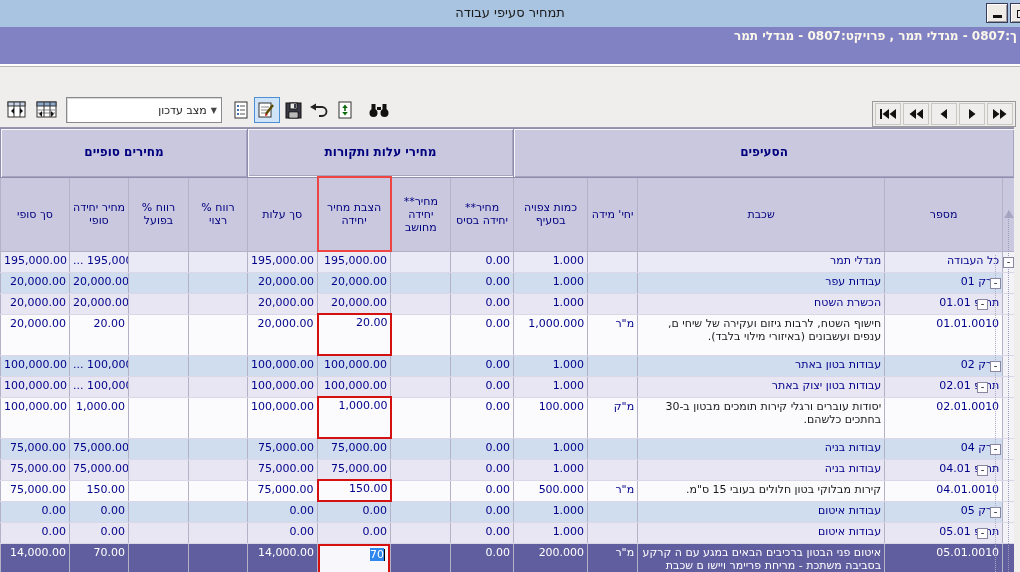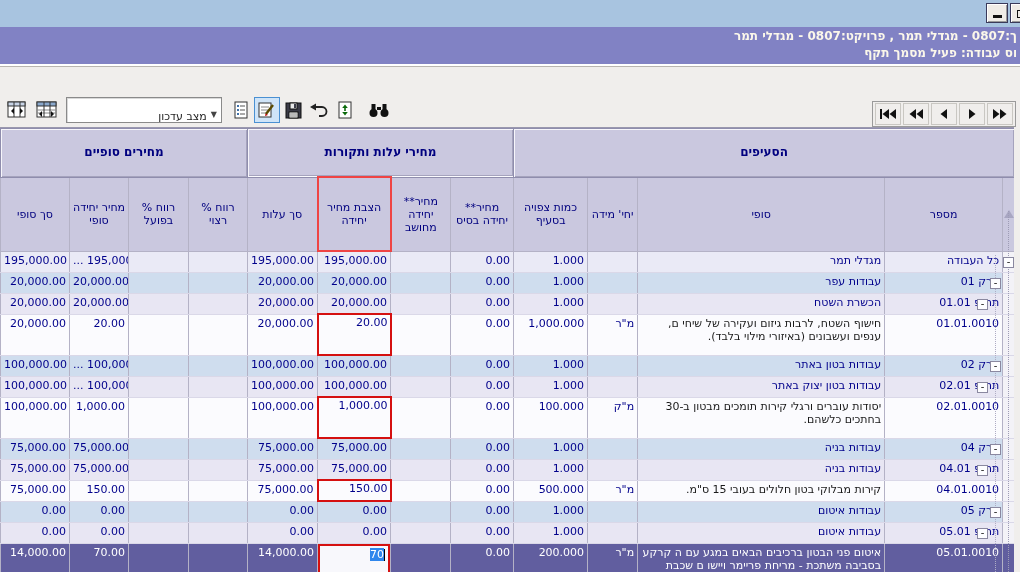--- a/index.html
+++ b/index.html
@@ -17,21 +17,21 @@
   
   .banner{position:absolute;top:27px;left:0;width:100%;height:37px;background:#8182c4;color:#fbf7ea;font-weight:bold;font-size:12px;}
   .banner .bline{direction:rtl;text-align:right;padding:1px 3px 0 0;line-height:16px;white-space:nowrap;overflow:hidden;margin-left:16px;}
   .banner-edge{position:absolute;top:64px;left:0;width:100%;height:3px;background:#fff;border-bottom:1px solid #b8b5b0;}
 
   
   .toolbar{position:absolute;top:95px;left:0;width:100%;height:30px;display:flex;align-items:center;}
   .tb-btn{width:26px;height:26px;display:flex;align-items:center;justify-content:center;background:transparent;border:1px solid transparent;}
   .tb-btn.selected{background:#cfe4f8;border:1px solid #4a90d2;}
   .tb-btn svg{display:block;}
-  .combo{width:156px;height:21px;margin:0 6px 0 6px;background:#fff;border:1px solid #8a8a8a;box-shadow:inset 1px 1px 0 #d9d9d9;display:flex;align-items:flex-start;justify-content:flex-end;padding:12px 4px;}
+  .combo{width:156px;height:21px;margin:0 6px 0 6px;background:#fff;border:1px solid #8a8a8a;box-shadow:inset 1px 1px 0 #d9d9d9;display:flex;align-items:center;justify-content:flex-end;padding:12px 4px;}
   .combo .cval{direction:rtl;font-size:11px;color:#222;margin-right:4px;}
   .combo .carr{font-size:8px;color:#444;}
   .nav{position:absolute;top:101px;right:4px;height:26px;border:1px solid #9a9a9a;background:#f0eeec;display:flex;padding:1px;}
   .nav-btn{width:26px;height:22px;display:flex;align-items:center;justify-content:center;border:1px solid #c9c7c2;background:#f0eeec;margin:0 1px;}
   .nav-btn svg{display:block;}
 
   
   .grid-wrap{position:absolute;top:127px;left:0;width:1014px;height:445px;overflow:hidden;background:#fbfbfe;border-top:1px solid #9a98ae;}
   table.grid{border-collapse:collapse;table-layout:fixed;width:1014px;direction:rtl;}
   .grid th,.grid td{border:1px solid #b4b2c6;font-size:11px;overflow:hidden;}
@@ -63,33 +63,33 @@
   .spine{position:absolute;top:83px;bottom:0;right:5px;width:0;border-right:1px dotted #9d9bb5;z-index:2;}
   .spine2{position:absolute;top:127px;bottom:0;right:18px;width:0;border-right:1px dotted #aeacc4;z-index:2;}
   .edge-strip{position:absolute;top:127px;right:0;width:6px;height:445px;background:#f0eeec;}
 </style>
 </head>
 <body>
 
 <div class="window">
 
   <div class="titlebar">
+    <span class="title">תמחיר סעיפי עבודה</span>
     <div class="win-btns">
       <div class="wbtn">
           <div class="bar"></div>
         </div>
       <div class="wbtn">
           <div class="boxg"></div>
         </div>
     </div>
   </div>
 
   <div class="banner">
     <div class="bline">ך:0807 - מגדלי תמר ,    פרויקט:0807 - מגדלי תמר</div>
-    <div class="bline">וס עבודה: פעיל  מסמך תקף</div>
   </div>
   <div class="banner-edge"></div>
 
   <div class="toolbar">
     <div class="tb-btn" style="margin-left:4px">
       <svg width="20" height="18" viewBox="0 0 20 18">
         <rect x="1" y="1" width="17" height="15" fill="#fff" stroke="#333"></rect>
         <rect x="1" y="1" width="17" height="4" fill="#c8d4e6" stroke="#333"></rect>
         <line x1="7" y1="1" x2="7" y2="16" stroke="#333"></line>
         <line x1="13" y1="1" x2="13" y2="16" stroke="#333"></line>
@@ -224,21 +224,21 @@
         <tr>
           <th class="ghead" colspan="5">הסעיפים</th>
           <th class="ghead" colspan="4">מחירי עלות ותקורות</th>
           <th class="ghead" colspan="4">מחירים סופיים</th>
         </tr>
         <tr class="colrow">
           <th class="th-tree">
               <div class="tri"></div>
             </th>
           <th>מספר</th>
-          <th>סופי</th>
+          <th>שכבת</th>
           <th>יחי' מידה</th>
           <th>כמות צפויה בסעיף</th>
           <th>מחיר** יחידה בסיס</th>
           <th>מחיר** יחידה מחושב</th>
           <th class="red">הצבת מחיר יחידה</th>
           <th>סך עלות</th>
           <th>רווח % רצוי</th>
           <th>רווח % בפועל</th>
           <th>מחיר יחידה סופי</th>
           <th>סך סופי</th>

